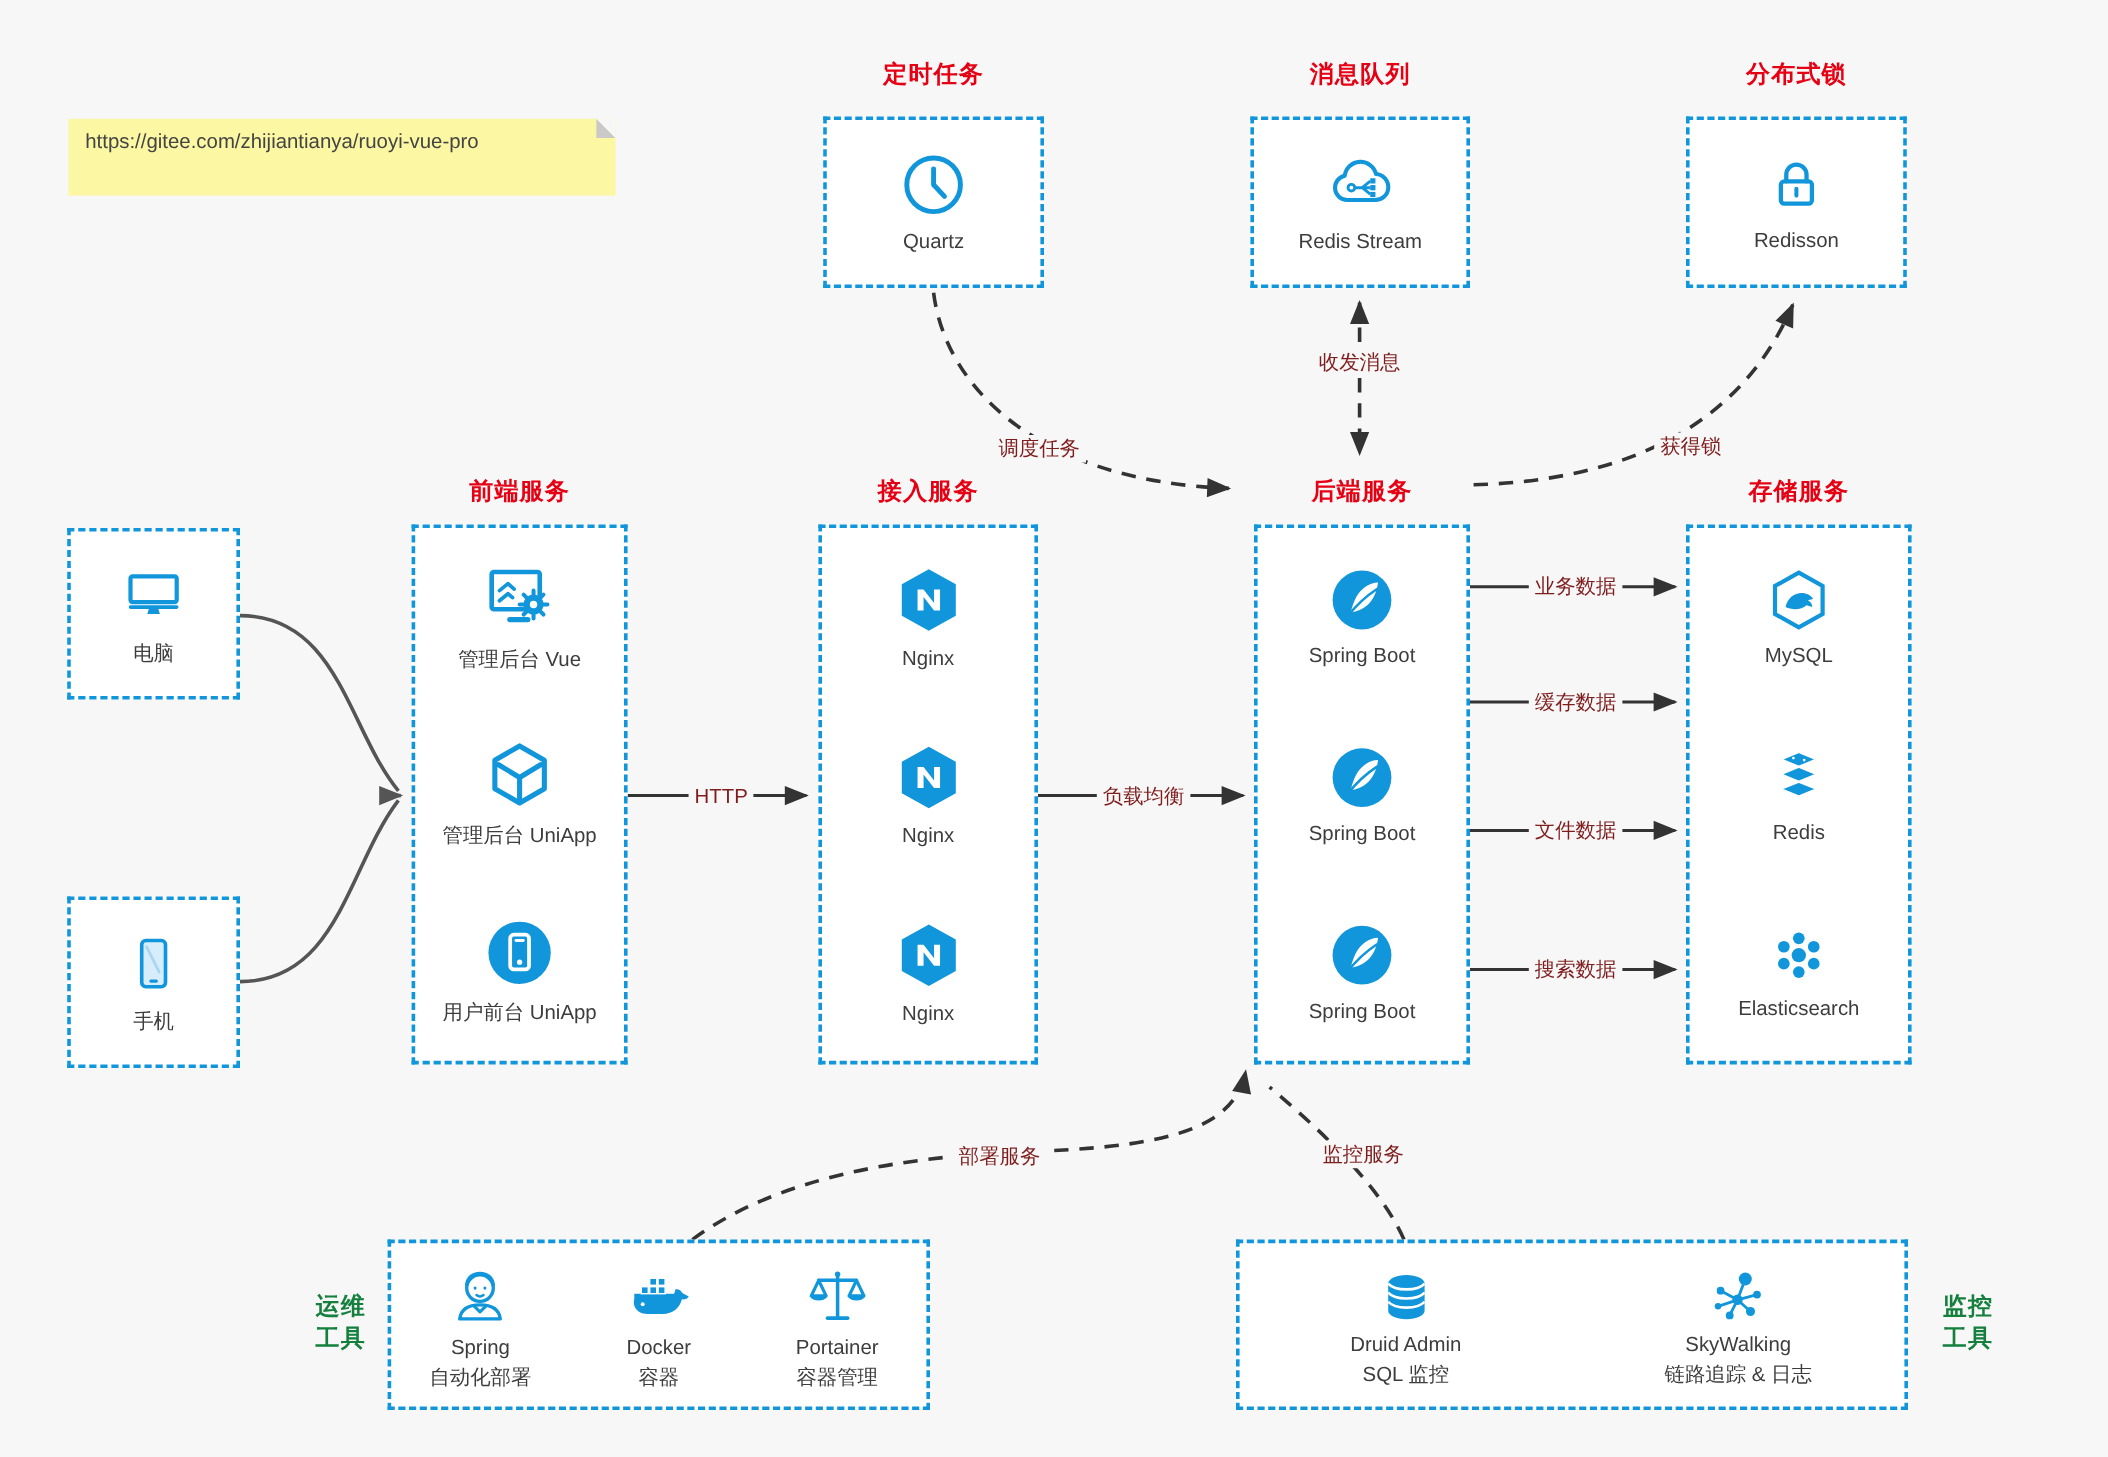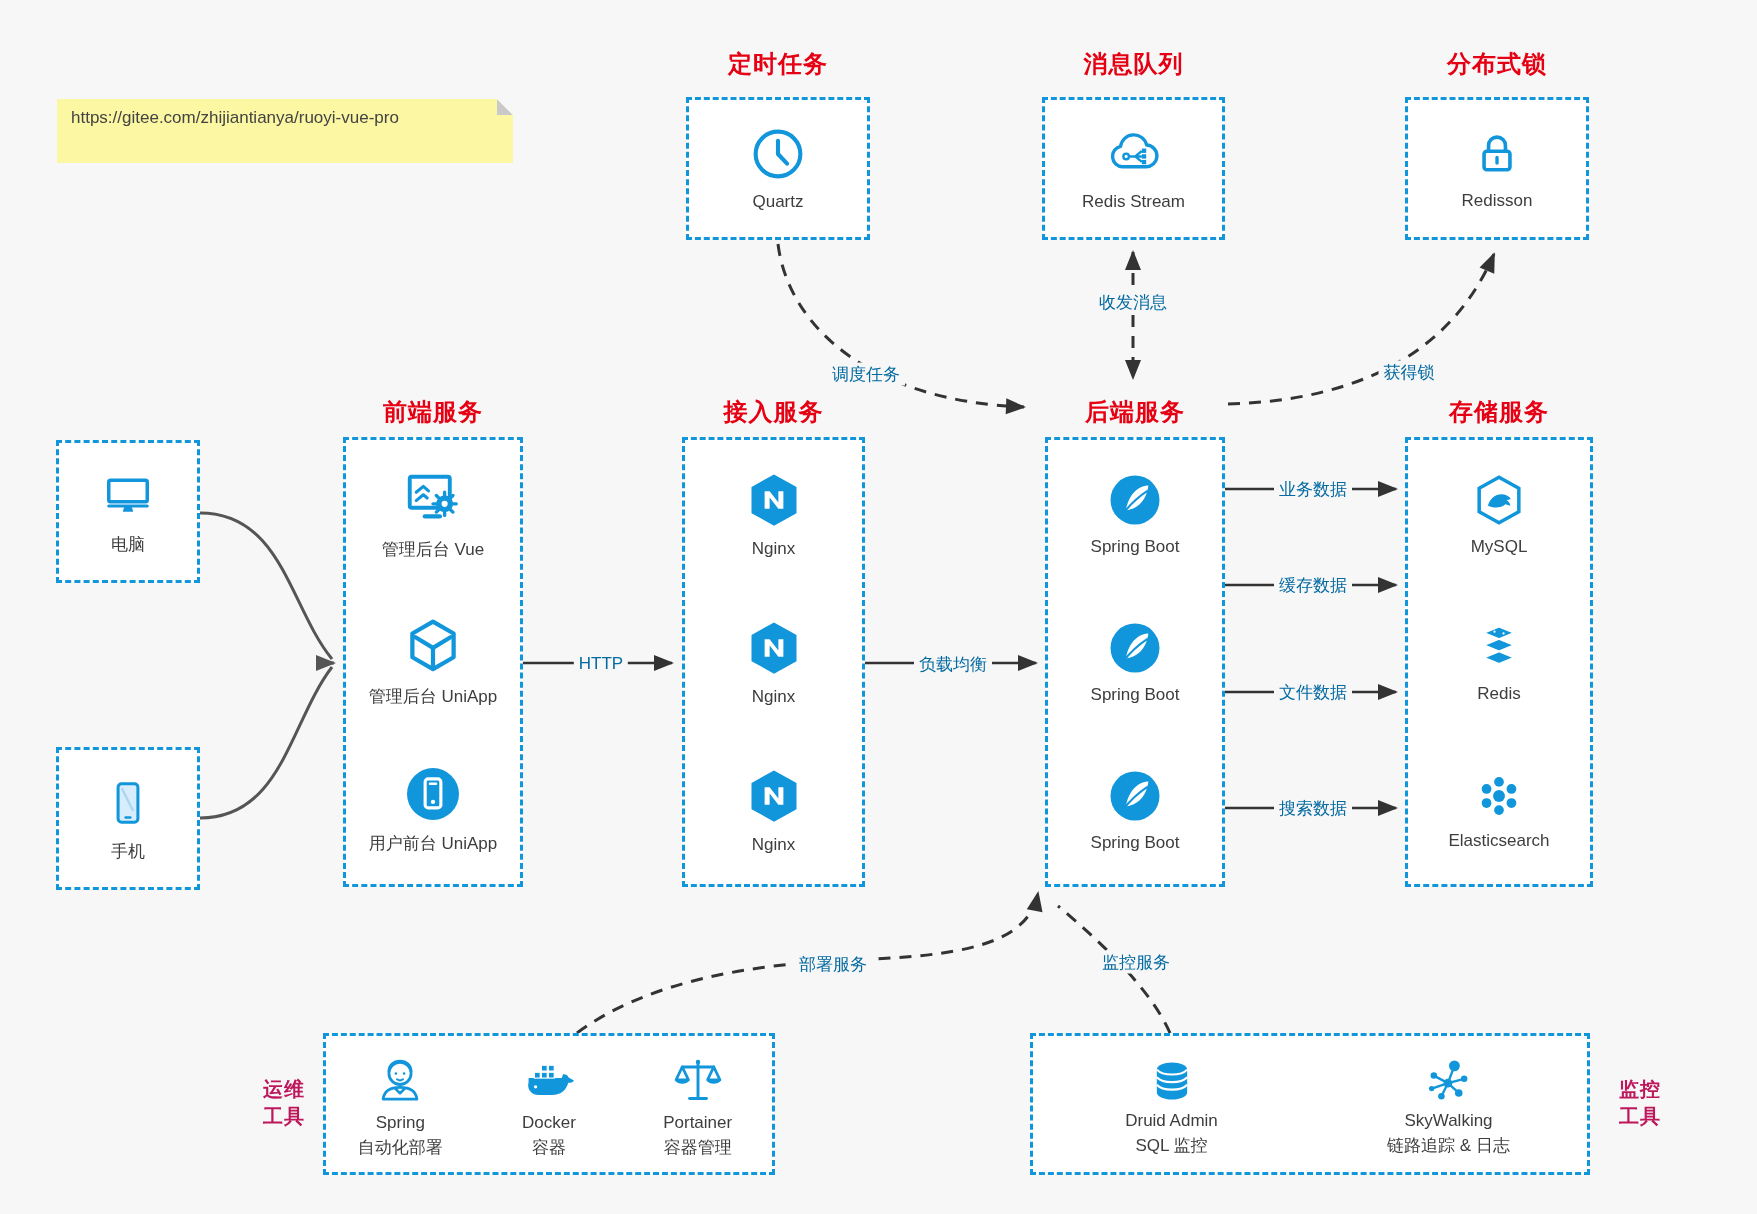--- a/index.html
+++ b/index.html
@@ -3,25 +3,25 @@
 <meta charset="utf-8">
 <style>
   html,body{margin:0;padding:0;background:#f7f7f7;}
   body{font-family:"Liberation Sans","DejaVu Sans",sans-serif;}
   .canvas{position:relative;width:1757px;height:1214px;background:#f7f7f7;overflow:hidden;}
   svg.overlay{position:absolute;left:0;top:0;z-index:1;}
   .dashed-box{position:absolute;border:3px dashed #1296db;background:#fff;box-sizing:border-box;
     display:flex;flex-direction:column;z-index:2;}
   .node{flex:1;display:flex;flex-direction:column;align-items:center;justify-content:center;gap:9px;}
   .nlabel{font-size:17px;color:#3d3d3d;white-space:nowrap;}
-  .group-title{position:absolute;text-align:center;font-weight:bold;font-size:24px;color:#e60013;
+  .group-title{position:absolute;text-align:center;font-weight:bold;font-size:20px;color:#e60013;
     letter-spacing:1px;z-index:2;white-space:nowrap;}
-  .side-label{position:absolute;font-weight:bold;font-size:20px;color:#be185d;line-height:27px;
+  .side-label{position:absolute;font-weight:bold;font-size:20px;color:#15803d;line-height:27px;
     text-align:center;letter-spacing:1px;z-index:2;}
-  .edge-label{position:absolute;transform:translate(-50%,-50%);font-size:17px;color:#0369a1;
+  .edge-label{position:absolute;transform:translate(-50%,-50%);font-size:17px;color:#7f1d1d;
     background:#f7f7f7;padding:0 5px;white-space:nowrap;z-index:3;}
   .note{position:absolute;left:57px;top:99px;width:456px;height:64px;background:#fbf7a2;
     box-sizing:border-box;padding:6px 14px;z-index:2;font-size:17px;color:#444;line-height:25px;}
   .note::before{content:'';position:absolute;top:0;right:0;width:0;height:0;
     border-bottom:16px solid #c9c9c9;border-right:16px solid transparent;}
   .note::after{content:'';position:absolute;top:0;right:0;width:0;height:0;
     border-top:16px solid #f7f7f7;border-left:16px solid transparent;}
   .tools{flex-direction:row;}
   .tool{flex:1;display:flex;flex-direction:column;align-items:center;justify-content:center;gap:3px;padding-top:4px;}
   .tname,.tdesc{font-size:17px;color:#3d3d3d;line-height:22px;white-space:nowrap;text-align:center;}

